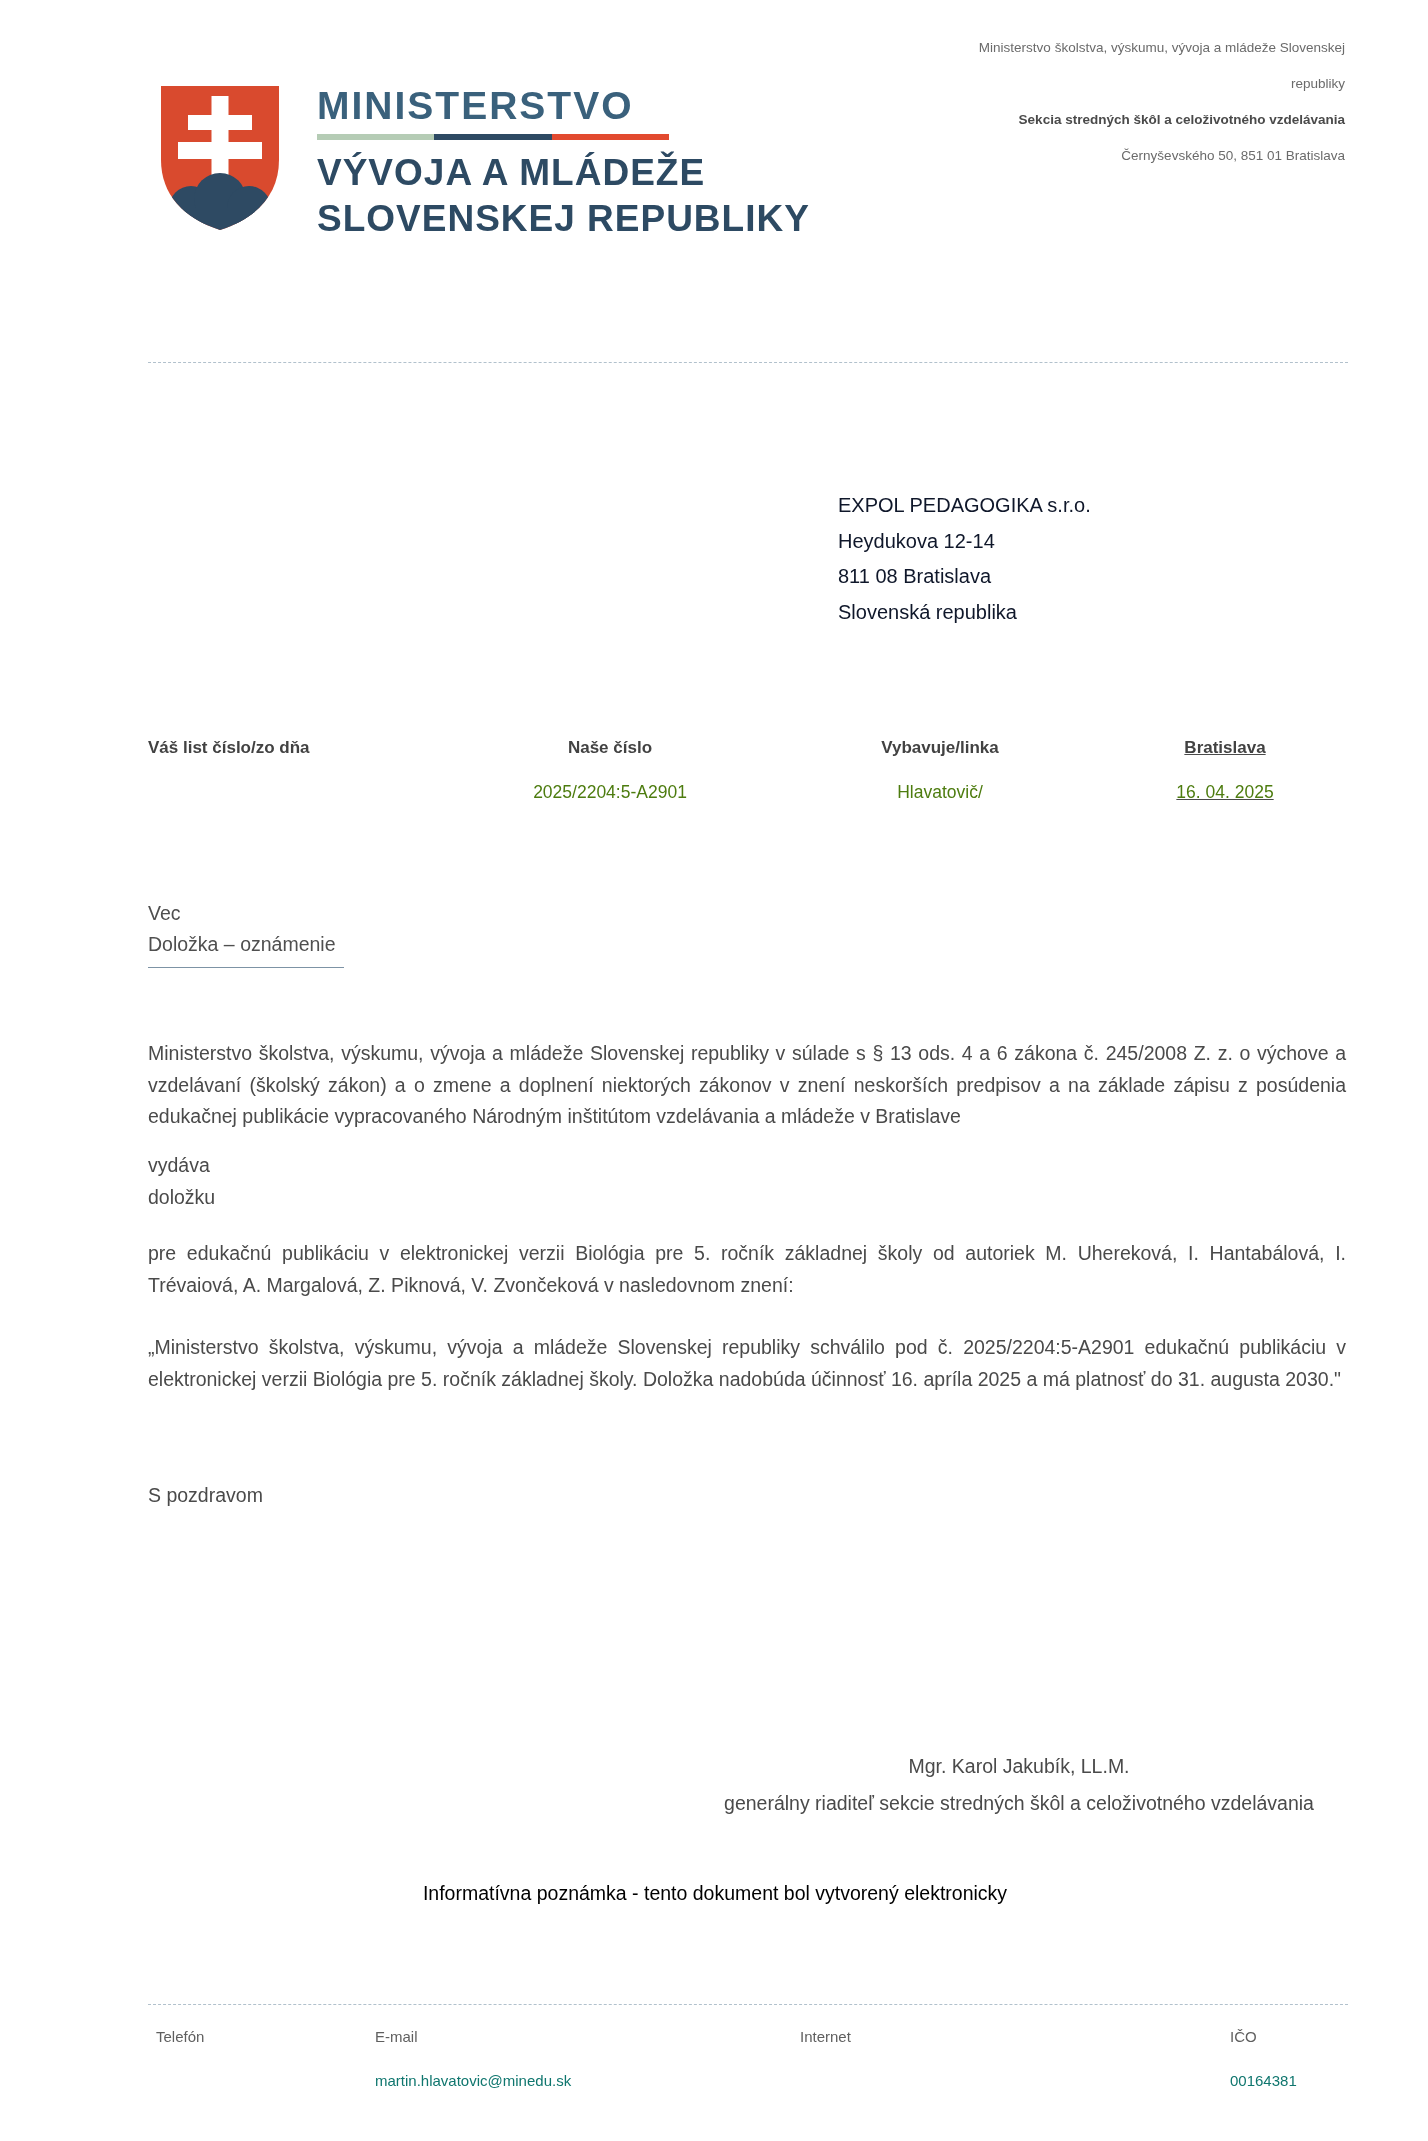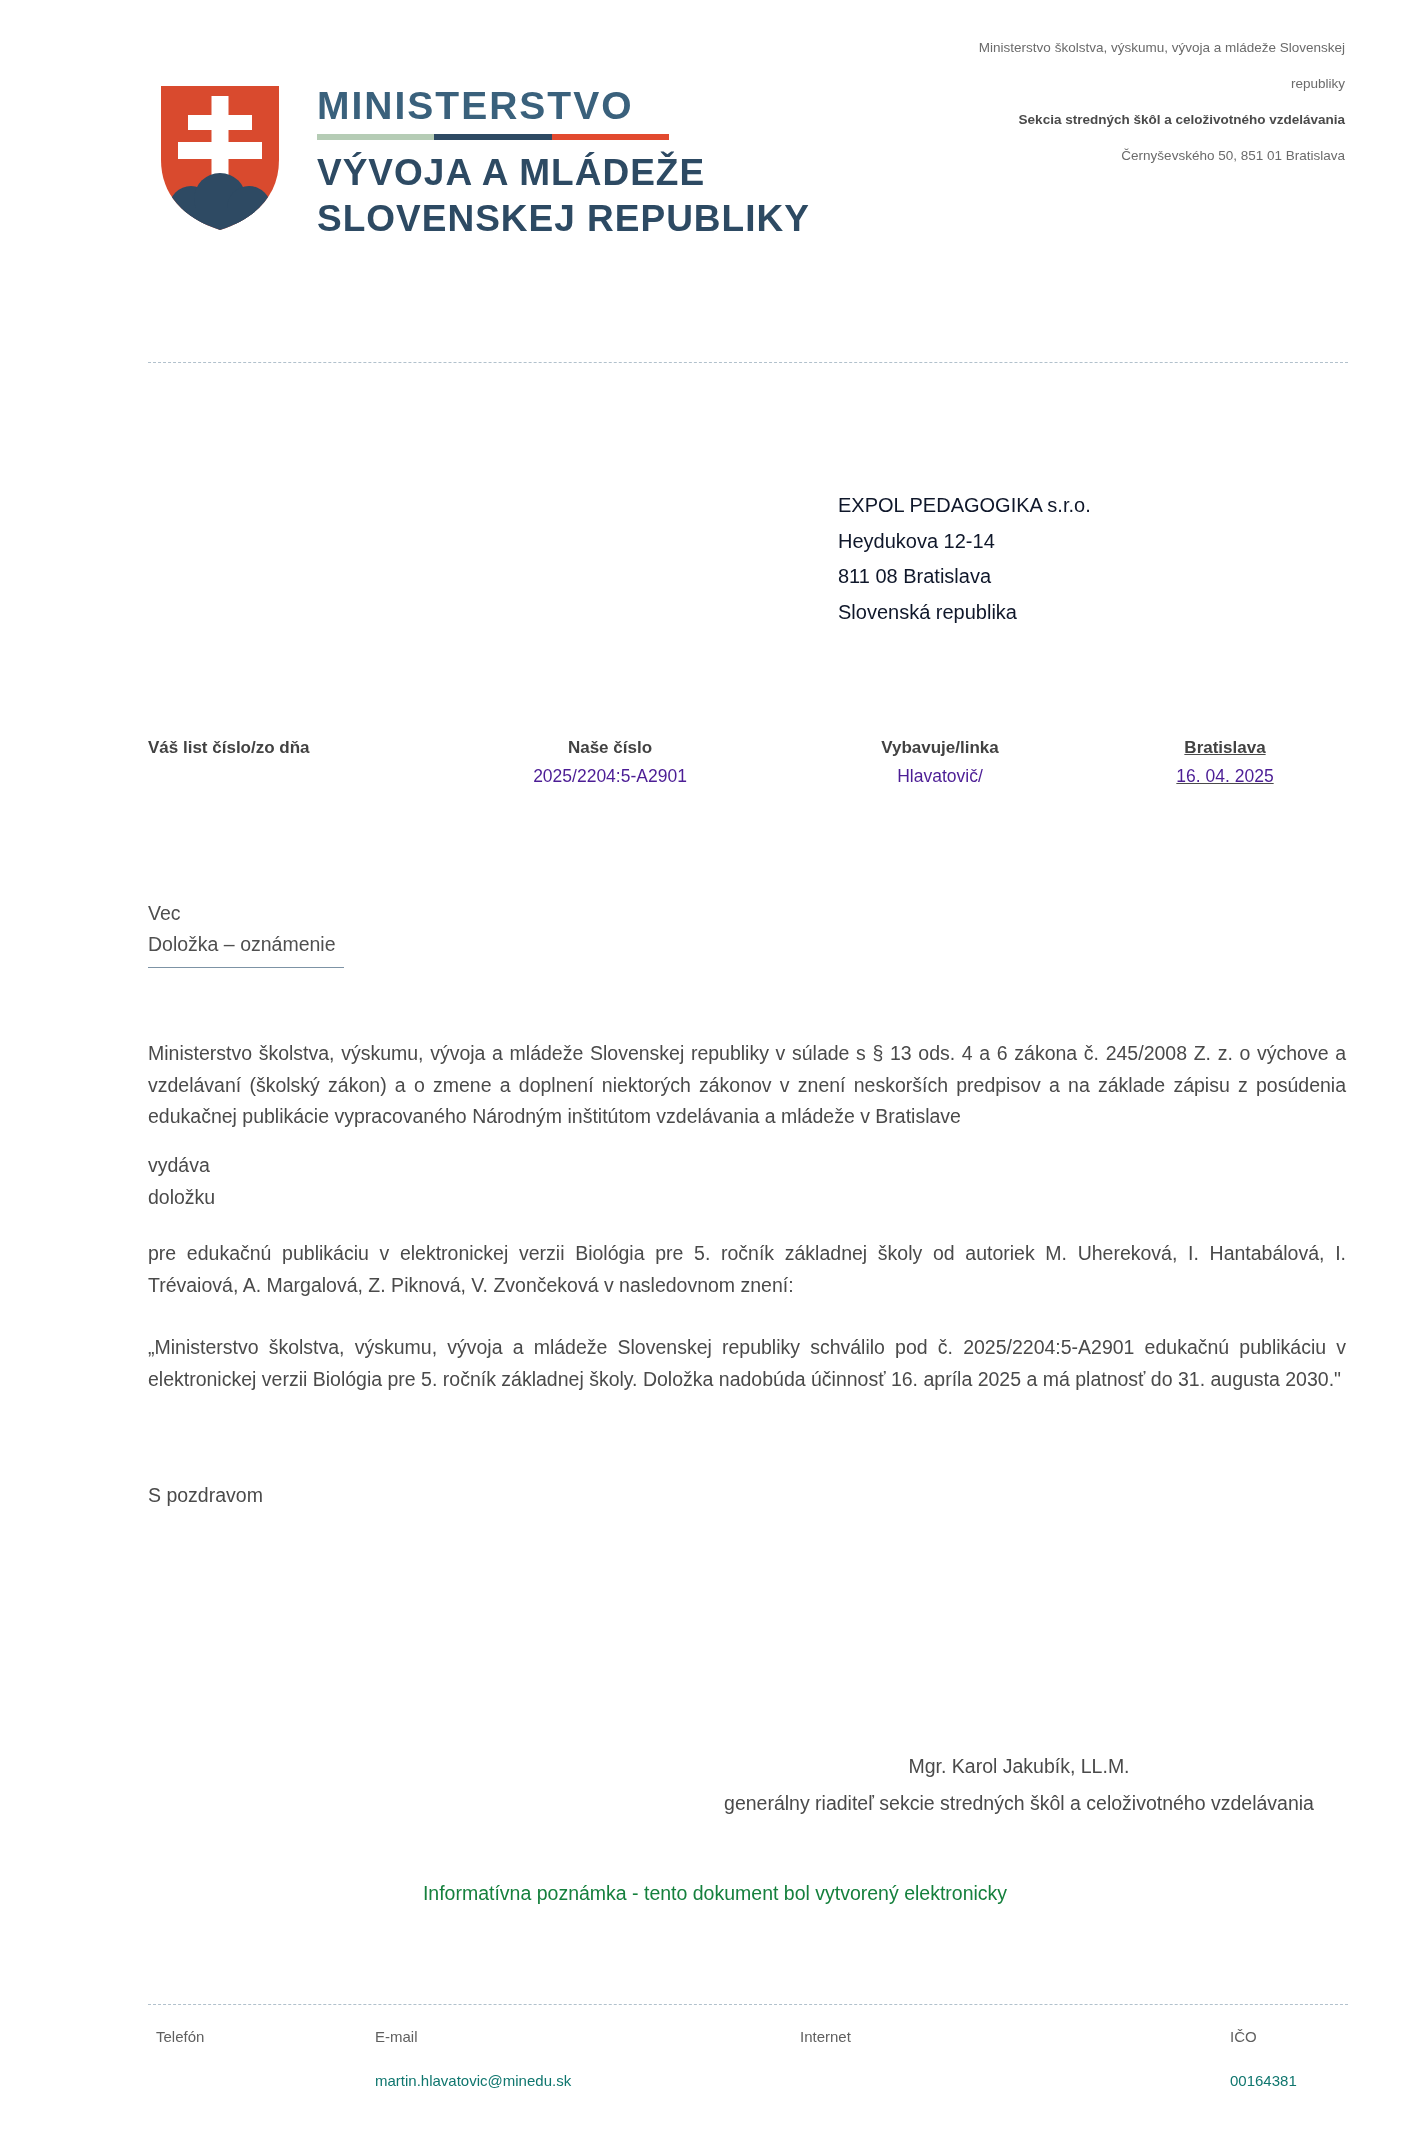--- a/index.html
+++ b/index.html
@@ -31,39 +31,39 @@
   .logo-lines{font-size:37px;font-weight:600;letter-spacing:1px;color:#2d4a63;line-height:46px;}
   
   .divider{position:absolute;left:148px;width:1200px;border-top:1.5px dashed #9fb2c0;opacity:.8;}
   .divider.d1{top:362px;}
   .divider.d2{top:2004px;}
   
   .recipient{position:absolute;top:488px;left:838px;font-size:20px;line-height:35.5px;color:#0f172a;}
   
   .ref-col{position:absolute;top:738px;}
   .ref-col .lbl{font-size:17px;font-weight:bold;color:#424242;line-height:20px;}
-  .ref-col .val{font-size:17.5px;color:#4c1d95;margin-top:8px;line-height:20px;}
+  .ref-col .val{font-size:17.5px;color:#4d7c0f;margin-top:24px;line-height:20px;}
   .rc1{left:148px;width:280px;text-align:left;}
   .rc2{left:460px;width:300px;text-align:center;}
   .rc3{left:810px;width:260px;text-align:center;}
   .rc4{left:1105px;width:240px;text-align:center;text-decoration:underline;}
   
   .subject{position:absolute;top:898px;left:148px;font-size:19.5px;line-height:31px;color:#4f4f4f;}
   .subject .underline{width:196px;border-top:1.5px solid #7d93a5;margin-top:7px;}
   
   .para{position:absolute;left:148px;width:1198px;font-size:19.5px;line-height:31.5px;color:#4a4a4a;text-align:justify;}
   .p1{top:1038px;}
   .vyd{top:1150px;text-align:left;}
   .p2{top:1238px;}
   .p3{top:1332px;}
   .closing{top:1480px;text-align:left;}
   
   .signature{position:absolute;top:1748px;left:690px;width:658px;text-align:center;font-size:19.5px;line-height:37px;color:#4a4a4a;}
   
-  .note{position:absolute;top:1882px;left:280px;width:870px;text-align:center;font-size:19.5px;color:#15803d;}
+  .note{position:absolute;top:1882px;left:280px;width:870px;text-align:center;font-size:19.5px;color:#000000;}
   
   .ft-col{position:absolute;top:2028px;font-size:15px;color:#5f5f5f;}
   .ft-col .val{margin-top:27px;font-size:15px;color:#0f766e;text-align:right;}
   .fc1{left:156px;}
   .fc2{left:375px;}
   .fc3{left:800px;}
   .fc4{left:1230px;}
 </style>
 </head>
 <body>

